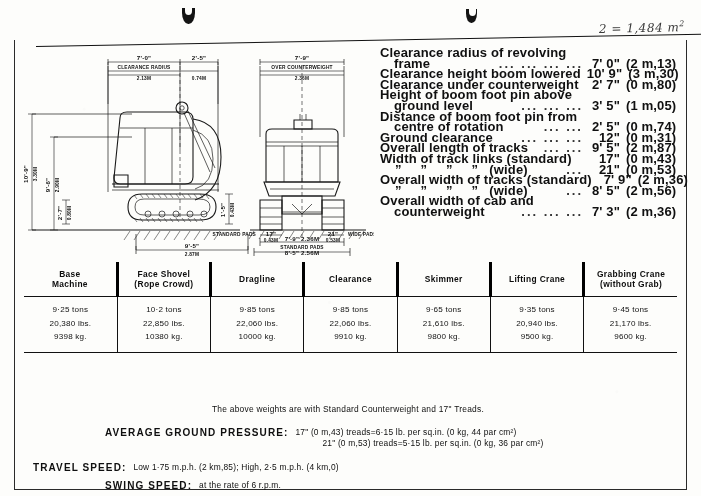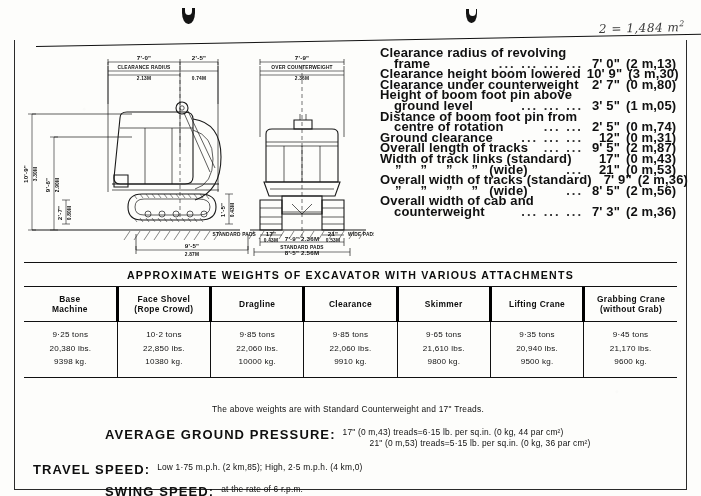--- a/index.html
+++ b/index.html
@@ -144,21 +144,21 @@
     text-align:center;font-size:8.4px;letter-spacing:.25px;
     margin-bottom:13px;
   }
   .note-blk{
     display:flex;align-items:flex-start;
     font-size:8.4px;margin-bottom:4px;
     padding-left:96px;
   }
   .note-key{
     font-weight:bold;letter-spacing:1.1px;white-space:nowrap;
-    flex:0 0 auto;padding-right:7px;font-size:13px;
+    flex:0 0 auto;padding-right:7px;font-size:10px;
   }
   .note-val{flex:1 1 auto;letter-spacing:.2px;line-height:11.4px;}
   .note-val .l{display:block;white-space:nowrap;}
   .note-val .l.indent{padding-left:27px;}
   .sp1{margin-top:12px;padding-left:24px;}
   .sp2{margin-top:7px;}
 </style>
 </head>
 <body>
 
@@ -440,21 +440,20 @@
       </div>
     <div class="spec-row cont">
         <span class="spec-label">counterweight</span>
         <span class="spec-dots">...      ...      ...</span>
         <span class="spec-imp">7' 3"</span>
         <span class="spec-met">(2 m,36)</span>
       </div>
   </div>
 
   <div class="tbl-wrap">
-    <div class="tbl-title">APPROXIMATE WEIGHTS OF EXCAVATOR WITH VARIOUS ATTACHMENTS</div>
     <table class="weights">
       <thead>
         <tr>
           <th><span>Base</span><br><span>Machine</span></th>
           <th><span>Face Shovel</span><br><span>(Rope Crowd)</span></th>
           <th><span>Dragline</span></th>
           <th><span>Clearance</span></th>
           <th><span>Skimmer</span></th>
           <th><span>Lifting Crane</span></th>
           <th><span>Grabbing Crane</span><br><span>(without Grab)</span></th>

